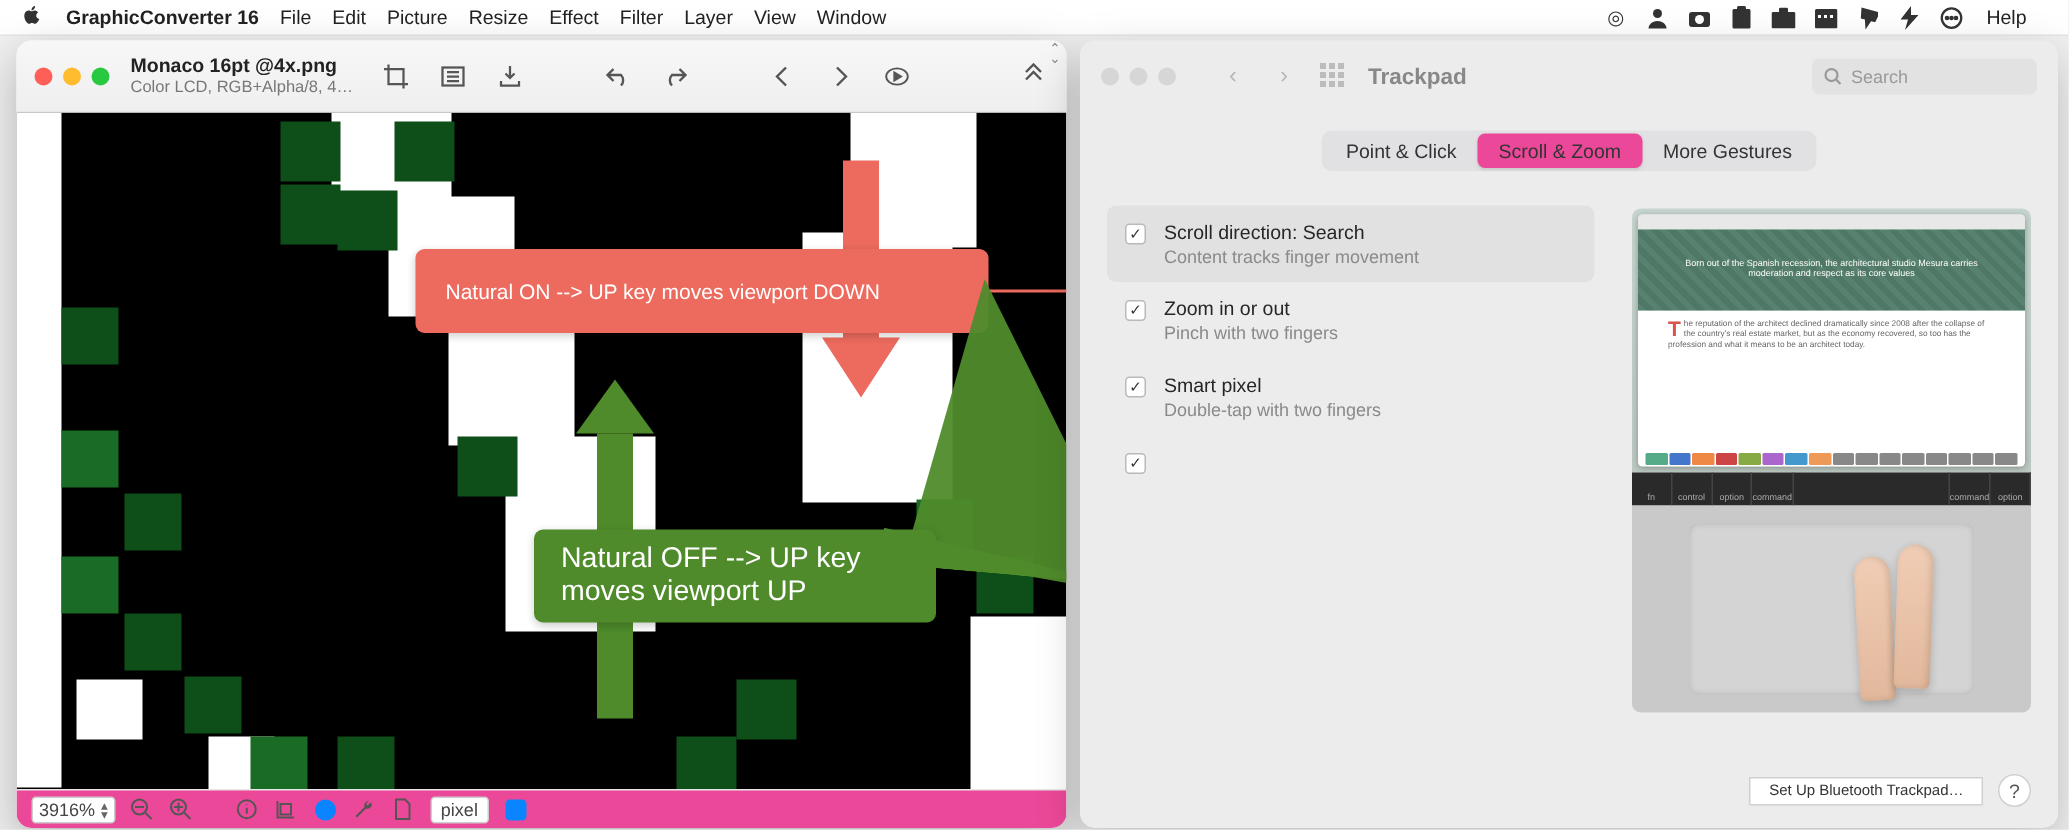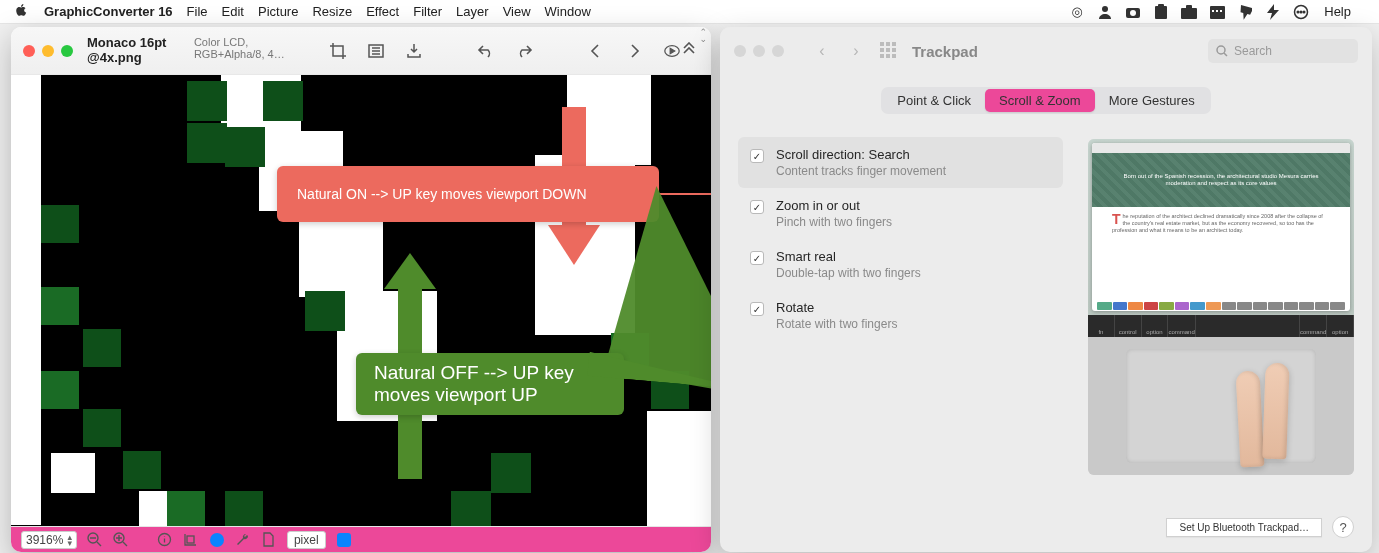--- a/index.html
+++ b/index.html
@@ -13,21 +13,21 @@
 .menubar .spacer { flex: 1; }
 .menubar .icon { width: 18px; height: 18px; margin-left: 10px; display: flex; align-items: center; justify-content: center; color: #333; }
 
 
 .win-left { position: absolute; top: 27px; left: 11px; width: 700px; height: 525px; background: #fff; border-radius: 10px; box-shadow: 0 10px 30px rgba(0,0,0,.25); overflow: hidden; display: flex; flex-direction: column; }
 .win-left .titlebar { height: 48px; display: flex; align-items: center; padding: 0 12px; border-bottom: 1px solid #e8e8e8; background: linear-gradient(#f7f7f7,#efefef); position: relative; }
 .traffic { display: flex; gap: 7px; margin-right: 14px; }
 .dot { width: 12px; height: 12px; border-radius: 50%; }
 .dot.close { background: #ff5f57; } .dot.min { background: #febc2e; } .dot.max { background: #28c840; }
 .dot.disabled { background: #d6d6d6; }
-.win-left .titles { display: flex; line-height: 1.1; }
+.win-left .titles { display: flex; flex-direction: column; line-height: 1.1; }
 .win-left .titles .t1 { font-weight: 600; font-size: 13px; color: #222; }
 .win-left .titles .t2 { font-size: 11px; color: #777; }
 .win-left .toolbar-icons { display: flex; align-items: center; gap: 20px; margin-left: 20px; color: #555; }
 .win-left .toolbar-icons .tbi { width: 18px; height: 18px; display: flex; align-items: center; justify-content: center; }
 .win-left .toolbar-right { margin-left: auto; color: #555; }
 .win-left .toolbar-right .tbi { width: 18px; height: 18px; }
 .tb-resize { position: absolute; top: 2px; right: 4px; color: #888; font-size: 9px; line-height: 7px; display: flex; flex-direction: column; }
 
 .canvas { flex: 1; position: relative; overflow: hidden; }
 .canvas-bg { position: absolute; inset: 0; background: #000; }
@@ -388,30 +388,26 @@
     <div class="option">
       <div class="checkbox">✓</div>
       <div>
         <div class="opt-label">Zoom in or out</div>
         <div class="opt-sub">Pinch with two fingers</div>
       </div>
     </div>
     <div class="option">
       <div class="checkbox">✓</div>
       <div>
-        <div class="opt-label">Smart real</div>
+        <div class="opt-label">Smart pixel</div>
         <div class="opt-sub">Double-tap with two fingers</div>
       </div>
     </div>
     <div class="option">
       <div class="checkbox">✓</div>
-      <div>
-        <div class="opt-label">Rotate</div>
-        <div class="opt-sub">Rotate with two fingers</div>
-      </div>
     </div>
   </div>
 
   <div class="preview">
     <div class="laptop-screen">
       <div class="browser">
         <div class="topbar"></div>
         <div class="hero">Born out of the Spanish recession, the architectural studio Mesura carries moderation and respect as its core values</div>
         <div class="article"><span class="dropcap">T</span><span>he reputation of the architect declined dramatically since 2008 after the collapse of the country's real estate market, but as the economy recovered, so too has the profession and what it means to be an architect today.</span></div>
       </div>

